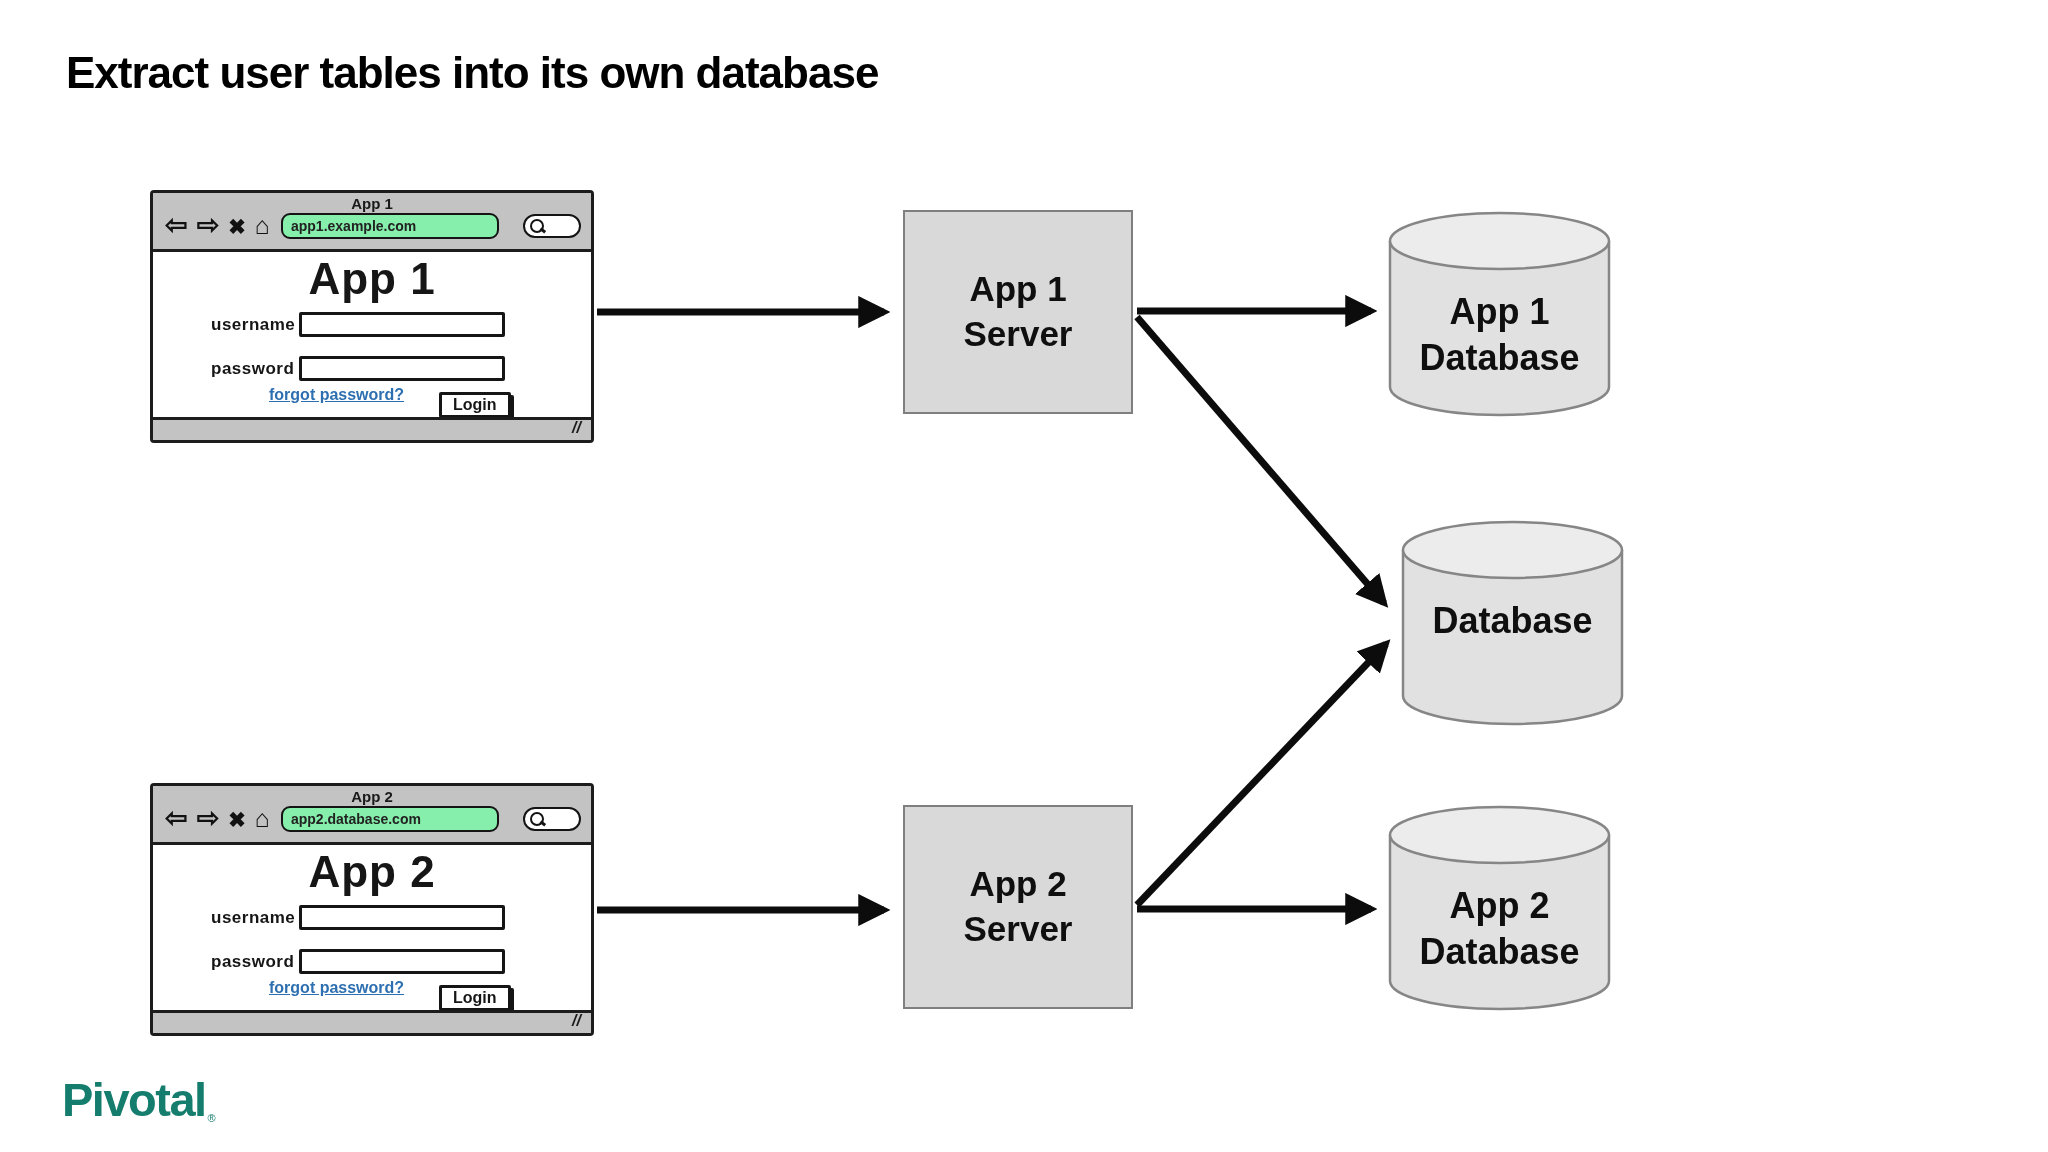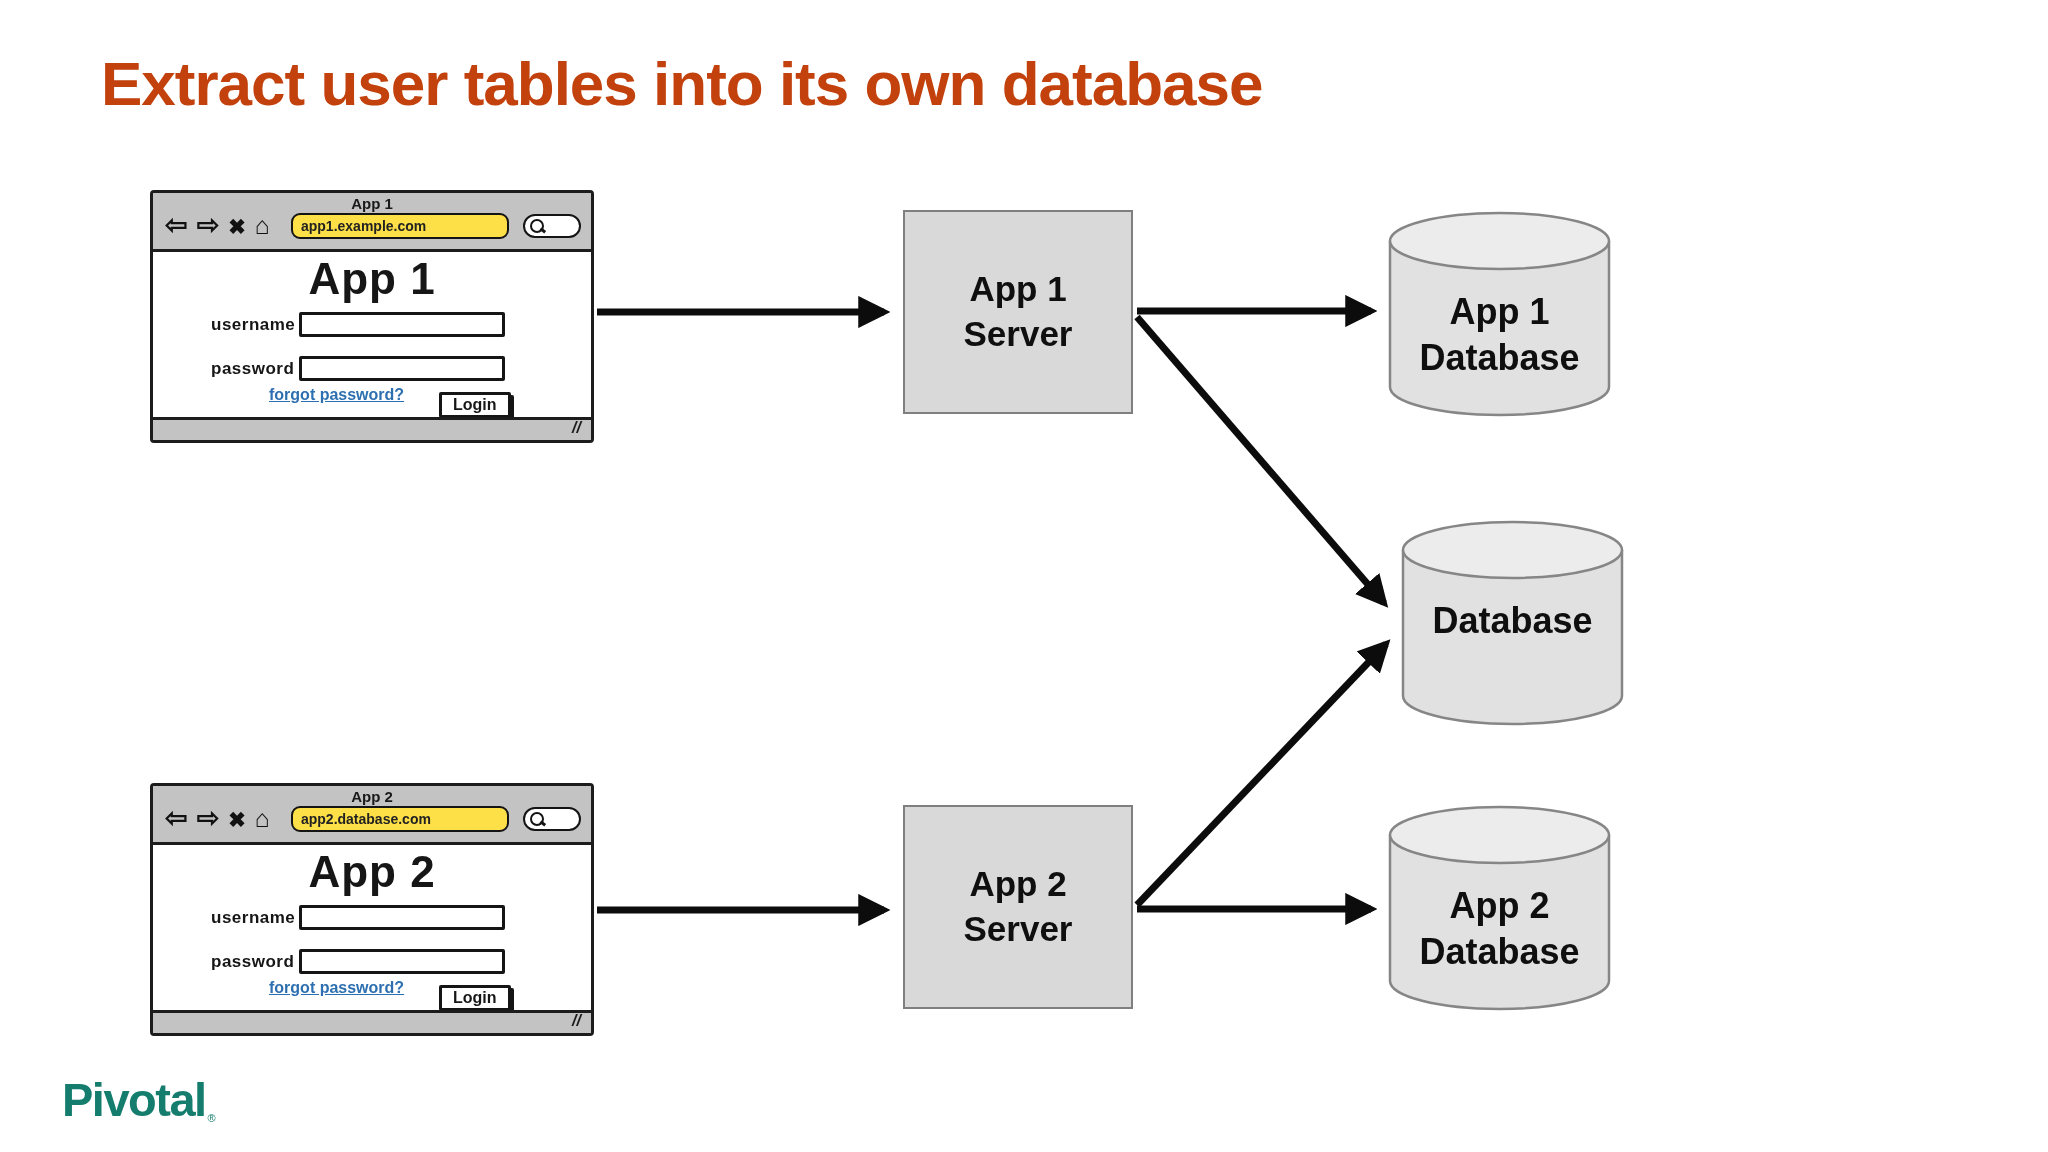--- a/index.html
+++ b/index.html
@@ -4,23 +4,22 @@
 <style>
   html,body { margin:0; padding:0; background:#ffffff; }
   body {
     width:2048px; height:1152px; position:relative; overflow:hidden;
     font-family:"Liberation Sans", sans-serif;
   }
 
   
   .slide-title {
     position:absolute; left:66px; top:48px;
-    font-size:62px; font-weight:bold; letter-spacing:-1px;
-    color:#c2410c;
-    margin-left:35px;
+    font-size:44px; font-weight:bold; letter-spacing:-1px;
+    color:#000000;
   }
   .pivotal-logo {
     position:absolute; left:62px; top:1072px;
     font-size:47px; font-weight:bold; letter-spacing:-1.5px;
     color:#157d6e;
   }
   .pivotal-logo .reg-mark {
     font-size:11px; font-weight:normal; letter-spacing:0;
     vertical-align:baseline; position:relative; top:6px; left:2px;
   }
@@ -47,22 +46,22 @@
     position:absolute; left:12px; right:10px; top:19px;
     display:flex; align-items:center;
   }
   .nav-icon {
     font-size:27px; line-height:1; color:#111; font-weight:bold;
     margin-right:9px;
   }
   .nav-icon.close { font-size:21px; margin-top:2px; }
   .nav-icon.home  { font-size:25px; }
   .url-field {
-    width:198px; height:20px; margin-left:12px;
-    border:2.5px solid #141414; border-radius:9px; background:#fde047;
+    width:198px; height:20px; margin-left:2px;
+    border:2.5px solid #141414; border-radius:9px; background:#86efac;
     font-size:14px; font-weight:bold; color:#222;
     display:flex; align-items:center; padding:1px 8px;
     white-space:nowrap; overflow:hidden;
   }
   .search-pill {
     width:58px; height:24px; margin-left:auto;
     border:2.5px solid #141414; border-radius:14px; background:#fff;
     display:flex; align-items:center; padding-left:5px; box-sizing:border-box;
   }
   .magnifier {

